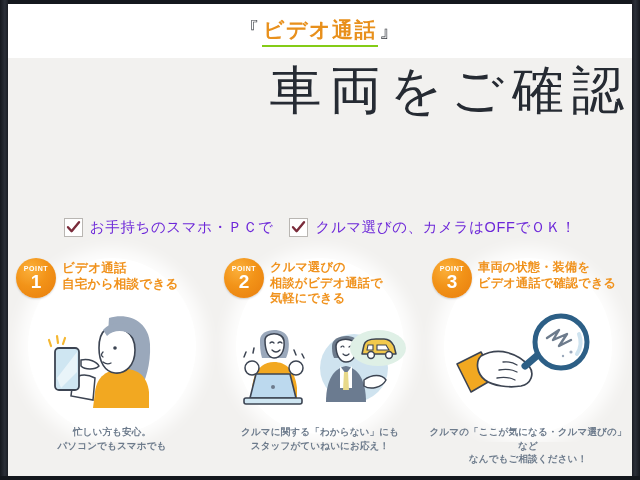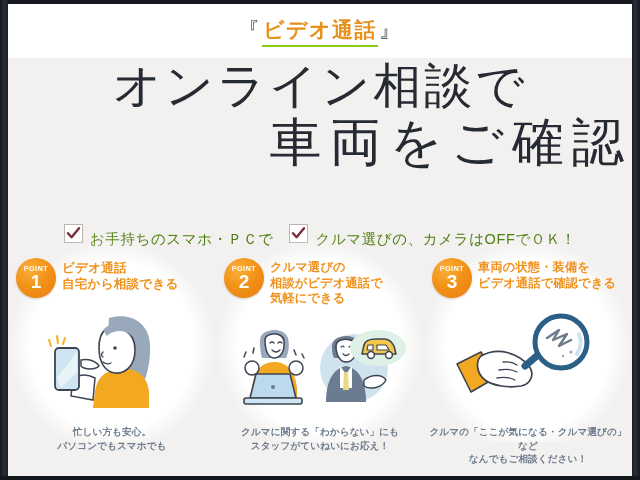--- a/index.html
+++ b/index.html
@@ -139,24 +139,23 @@
     height: 19px;
     border: 1px solid #b9b6b2;
     background: #ffffff;
     position: relative;
     flex: none;
     box-sizing: border-box;
   }
   .checkbox svg { position: absolute; left: 1px; top: 1px; }
   .check-label {
     font-size: 14.5px;
-    color: #4d7c0f;
+    color: #6d28d9;
     letter-spacing: 0.6px;
     white-space: nowrap;
-    margin-top: 12px;
   }
 
   
   .panels {
     position: absolute;
     top: 248px;
     left: 0;
     width: 100%;
     height: 200px;
     display: flex;
@@ -276,21 +275,20 @@
 
     <div class="header-band">
       <div class="header-line">
         <span class="bracket">『</span>
         <span class="hl-orange">ビデオ通話</span>
         <span class="bracket">』</span>
       </div>
     </div>
 
     <div class="hero">
-      <div class="hero-line1">オンライン相談で</div>
       <div class="hero-line2">車両をご確認</div>
     </div>
 
     <div class="check-row">
 
       <div class="check-item">
         <span class="checkbox">
           <svg width="15" height="15" viewBox="0 0 15 15">
             <path d="M2 7.2 L5.6 11.2 L13 2.2" fill="none" stroke="#7a2b3a" stroke-width="2.4" stroke-linecap="round" stroke-linejoin="round"></path>
           </svg>

